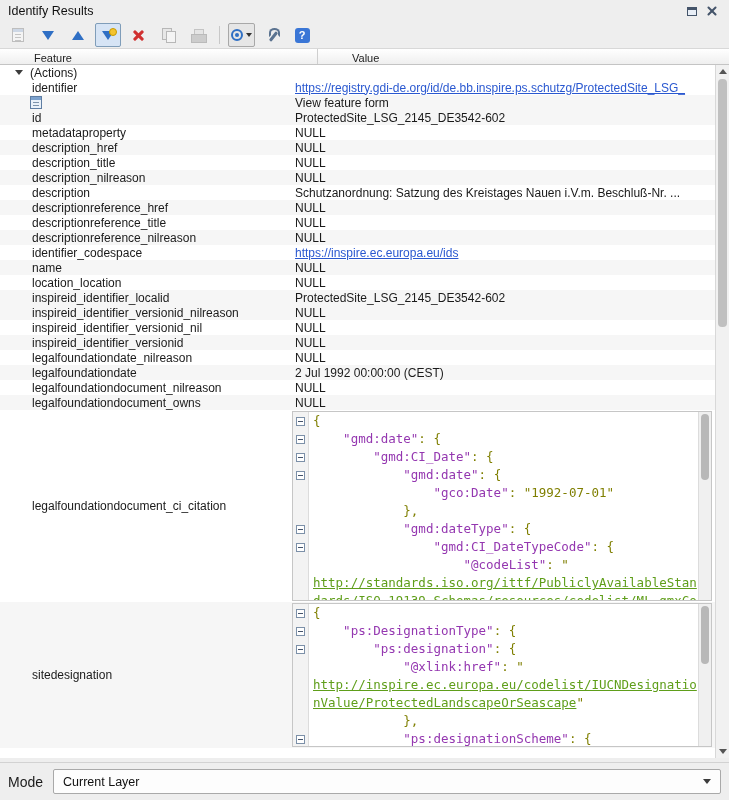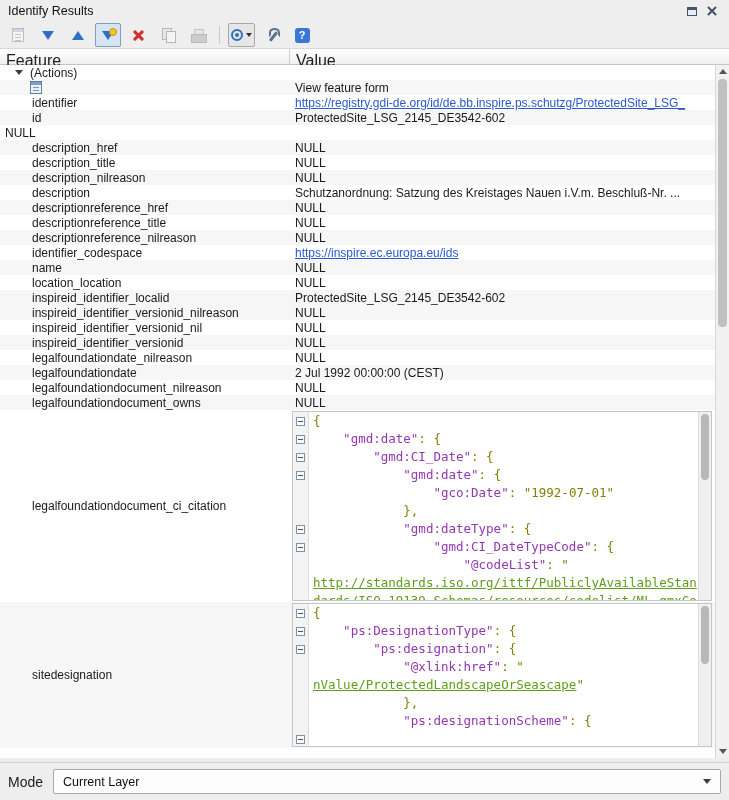--- a/index.html
+++ b/index.html
@@ -52,21 +52,21 @@
   .menu-arrow{width:0;height:0;border-left:3px solid transparent;border-right:3px solid transparent;border-top:4px solid #333;margin-left:3px;}
   .wrench-icon{width:13px;height:14px;}
   .wrench-icon::before{content:"";position:absolute;left:6px;top:3px;width:3px;height:11px;background:#5b7390;transform:rotate(38deg);border-radius:1px;}
   .wrench-icon::after{content:"";position:absolute;left:3px;top:0;width:7px;height:5px;border:2px solid #5b7390;border-bottom-color:transparent;border-radius:50% 50% 0 0;}
   .help-icon{width:15px;height:15px;border-radius:3px;background:#3a76d6;}
   .help-icon::after{content:"?";position:absolute;left:0;right:0;top:0;bottom:0;color:#fff;font-weight:bold;font-size:11px;line-height:15px;text-align:center;font-family:"Liberation Sans",sans-serif;}
 
   
   .table-area{flex:1 1 auto;display:flex;flex-direction:column;position:relative;background:#fff;overflow:hidden;}
   .header{display:flex;height:17px;background:linear-gradient(#ffffff,#efefef);border-top:1px solid #d8d8d8;border-bottom:1px solid #c4c4c4;flex:0 0 auto;}
-  .hcell{padding:3px 6px;font-size:16px;color:#222;}
+  .hcell{padding:3px 6px;font-size:11px;color:#222;margin-left:28px;}
   .hcell.f{width:290px;border-right:1px solid #cfcfcf;}
   .hcell.v{flex:1;}
   .rows{flex:1;overflow:hidden;background:#fff;}
   .row{display:flex;height:15px;align-items:center;font-size:12px;}
   .row.alt{background:#f6f6f6;}
   .cell-f{width:290px;padding-left:32px;white-space:nowrap;overflow:hidden;flex:0 0 auto;display:flex;align-items:center;height:100%;}
   .cell-f.group{padding-left:15px;}
   .cell-f.action{padding-left:30px;}
   .cell-v{flex:1;padding-left:5px;white-space:nowrap;overflow:hidden;display:flex;align-items:center;height:100%;}
   .tree-arrow{width:0;height:0;border-left:4px solid transparent;border-right:4px solid transparent;border-top:5px solid #3c3c3c;margin-right:7px;flex:0 0 auto;}
@@ -167,45 +167,48 @@
       <div class="hcell v">Value</div>
     </div>
     <div class="rows">
         <div class="row">
           <div class="cell-f group">
             <span class="tree-arrow"></span>
             <span>(Actions)</span>
           </div>
           <div class="cell-v"></div>
         </div>
+        <div class="row">
+          <div class="cell-f">
+            <span>identifier</span>
+          </div>
+          <div class="cell-v">
+            <span class="link">https://registry.gdi-de.org/id/de.bb.inspire.ps.schutzg/ProtectedSite_LSG_</span>
+          </div>
+        </div>
         <div class="row alt">
           <div class="cell-f action">
             <span class="form-small-icon"></span>
           </div>
           <div class="cell-v">
             <span>View feature form</span>
           </div>
         </div>
-        <div class="row">
-          <div class="cell-f">
-            <span>identifier</span>
-          </div>
-          <div class="cell-v">
-            <span class="link">https://registry.gdi-de.org/id/de.bb.inspire.ps.schutzg/ProtectedSite_LSG_</span>
-          </div>
-        </div>
         <div class="row alt">
           <div class="cell-f">
             <span>id</span>
           </div>
           <div class="cell-v">
             <span>ProtectedSite_LSG_2145_DE3542-602</span>
           </div>
         </div>
         <div class="row">
+          <div class="cell-f">
+            <span>metadataproperty</span>
+          </div>
           <div class="cell-v">
             <span>NULL</span>
           </div>
         </div>
         <div class="row alt">
           <div class="cell-f">
             <span>description_href</span>
           </div>
           <div class="cell-v">
             <span>NULL</span>
@@ -419,20 +422,21 @@
                 <div class="gline"></div>
                 <div class="gline">
                   <span class="fold-marker"></span>
                 </div>
               </div>
               <div class="code">
                 <div class="cline"><span class="tk-op">{</span></div>
                 <div class="cline"><span class="tk-key">    "ps:DesignationType"</span><span class="tk-op">: {</span></div>
                 <div class="cline"><span class="tk-key">        "ps:designation"</span><span class="tk-op">: {</span></div>
                 <div class="cline"><span class="tk-key">            "@xlink:href"</span><span class="tk-op">: </span><span class="tk-str">"</span></div>
+                <div class="cline"><span class="tk-uri">http://inspire.ec.europa.eu/codelist/IUCNDesignatio</span></div>
                 <div class="cline"><span class="tk-uri">nValue/ProtectedLandscapeOrSeascape</span><span class="tk-str">"</span></div>
                 <div class="cline"><span class="tk-op">            },</span></div>
                 <div class="cline"><span class="tk-key">            "ps:designationScheme"</span><span class="tk-op">: {</span></div>
               </div>
               <div class="vscroll">
                 <div class="thumb"></div>
               </div>
             </div>
           </div>
         </div>

